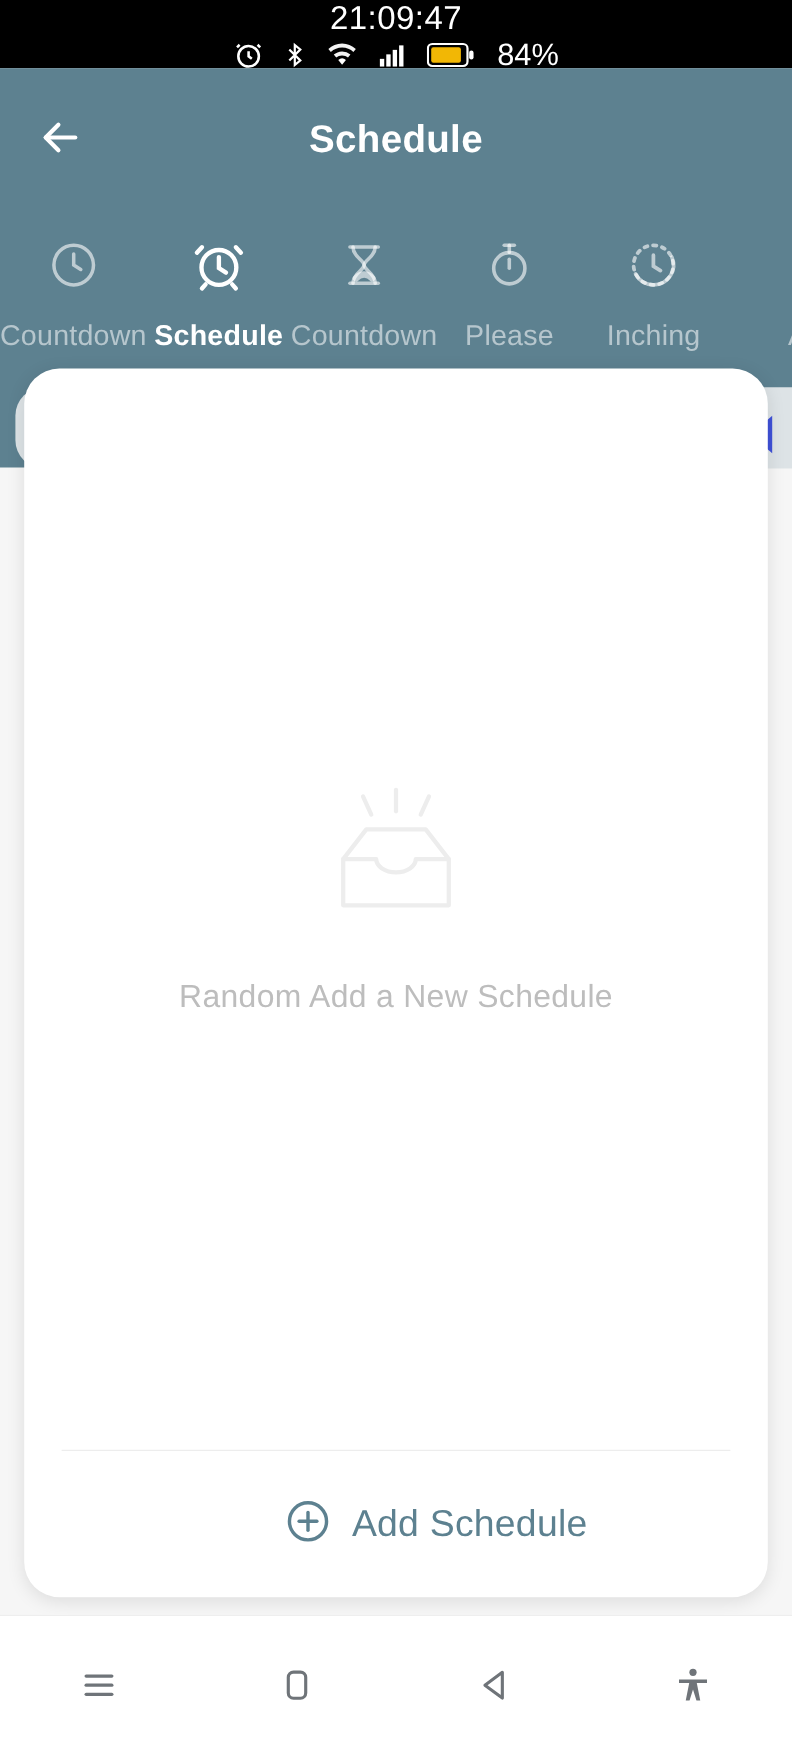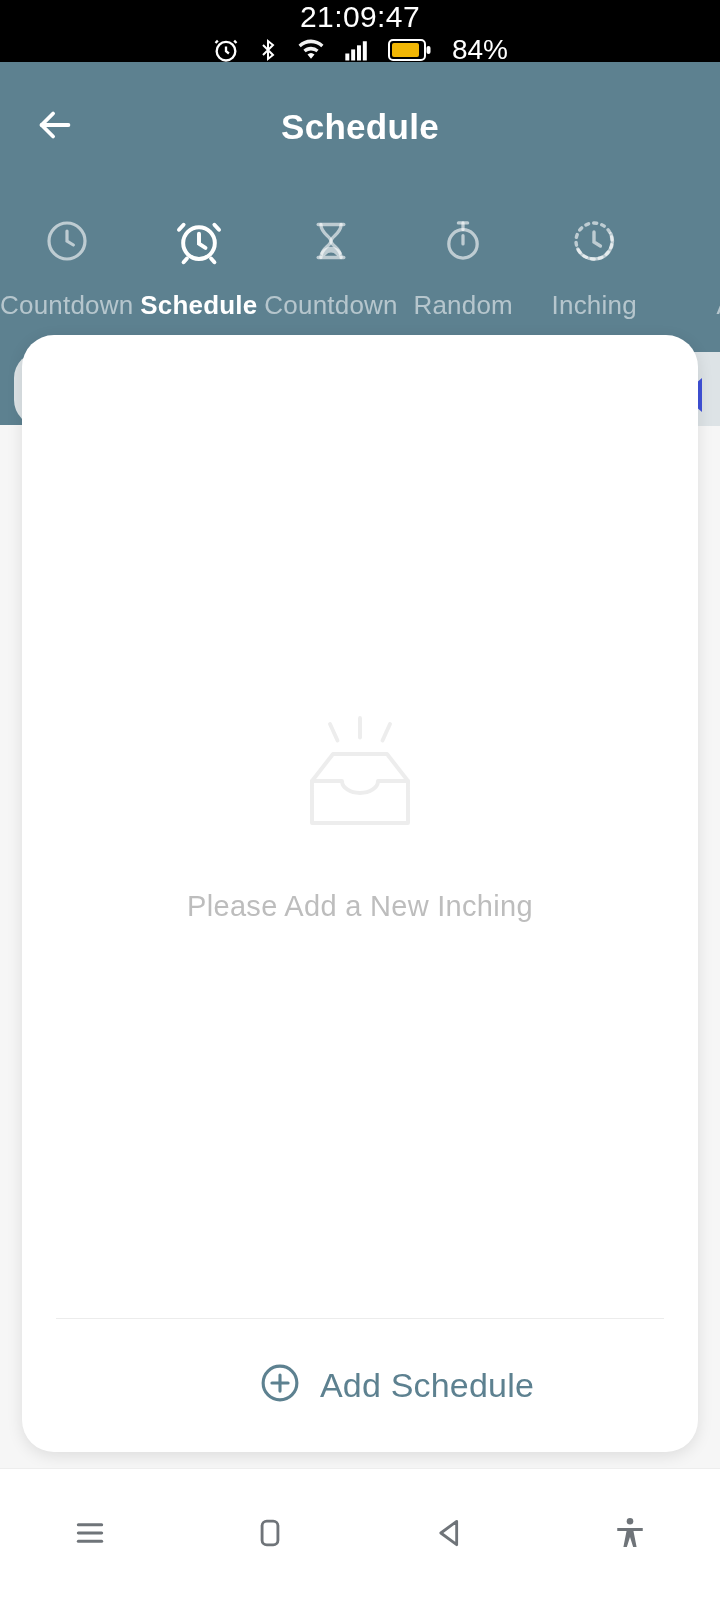--- a/index.html
+++ b/index.html
@@ -215,21 +215,21 @@
 
     <div class="tab">
       <span class="tab-ico">
         <svg width="46" height="48" viewBox="0 0 24 24" fill="none" stroke-width="1.7" stroke-linecap="round">
           <circle cx="12" cy="13.5" r="7.4"></circle>
             <path d="M12 9.2v4.3"></path>
           <path d="M9.6 2.6h4.8"></path>
             <path d="M12 2.6v3.4"></path>
         </svg>
       </span>
-      <span class="tab-label">Random</span>
+      <span class="tab-label">Please</span>
     </div>
 
     <div class="tab">
       <span class="tab-ico">
         <svg width="48" height="48" viewBox="0 0 24 24" fill="none" stroke-width="1.7" stroke-linecap="round">
           <path d="M12 3a9 9 0 0 1 0 18a9 9 0 0 1 0-18" stroke-dasharray="1.4 2.6"></path>
           <path d="M20.4 8.4A9 9 0 0 1 12 21a9 9 0 0 1-8.1-5"></path>
           <path d="M12 7.5v5l3.2 2"></path>
         </svg>
       </span>
@@ -251,21 +251,21 @@
     <div class="empty-wrap">
       <span class="empty-ico">
         <svg width="150" height="120" viewBox="0 0 100 80" fill="none" stroke="#ededed" stroke-width="2.6" stroke-linecap="round" stroke-linejoin="round">
           <path d="M30 8l5 11"></path>
             <path d="M50 4v13"></path>
             <path d="M70 8l-5 11"></path>
           <path d="M18 46l14-18h36l14 18"></path>
           <path d="M18 46h20a12 8 0 0 0 24 0h20v28H18z"></path>
         </svg>
       </span>
-      <span class="empty-text">Please Add a New Inching</span>
+      <span class="empty-text">Random Add a New Schedule</span>
     </div>
 
     <div class="card-divider"></div>
 
     <div class="add-row">
       <span>
         <svg width="44" height="44" viewBox="0 0 24 24" fill="none" stroke="#5d8190" stroke-width="1.7" stroke-linecap="round">
           <circle cx="12" cy="12" r="9.2"></circle>
             <path d="M12 7.6v8.8"></path>
             <path d="M7.6 12h8.8"></path>

